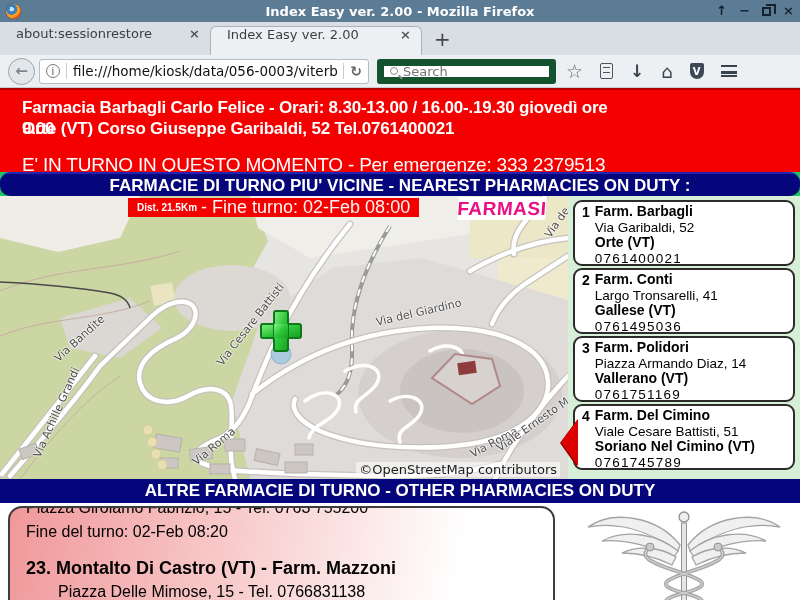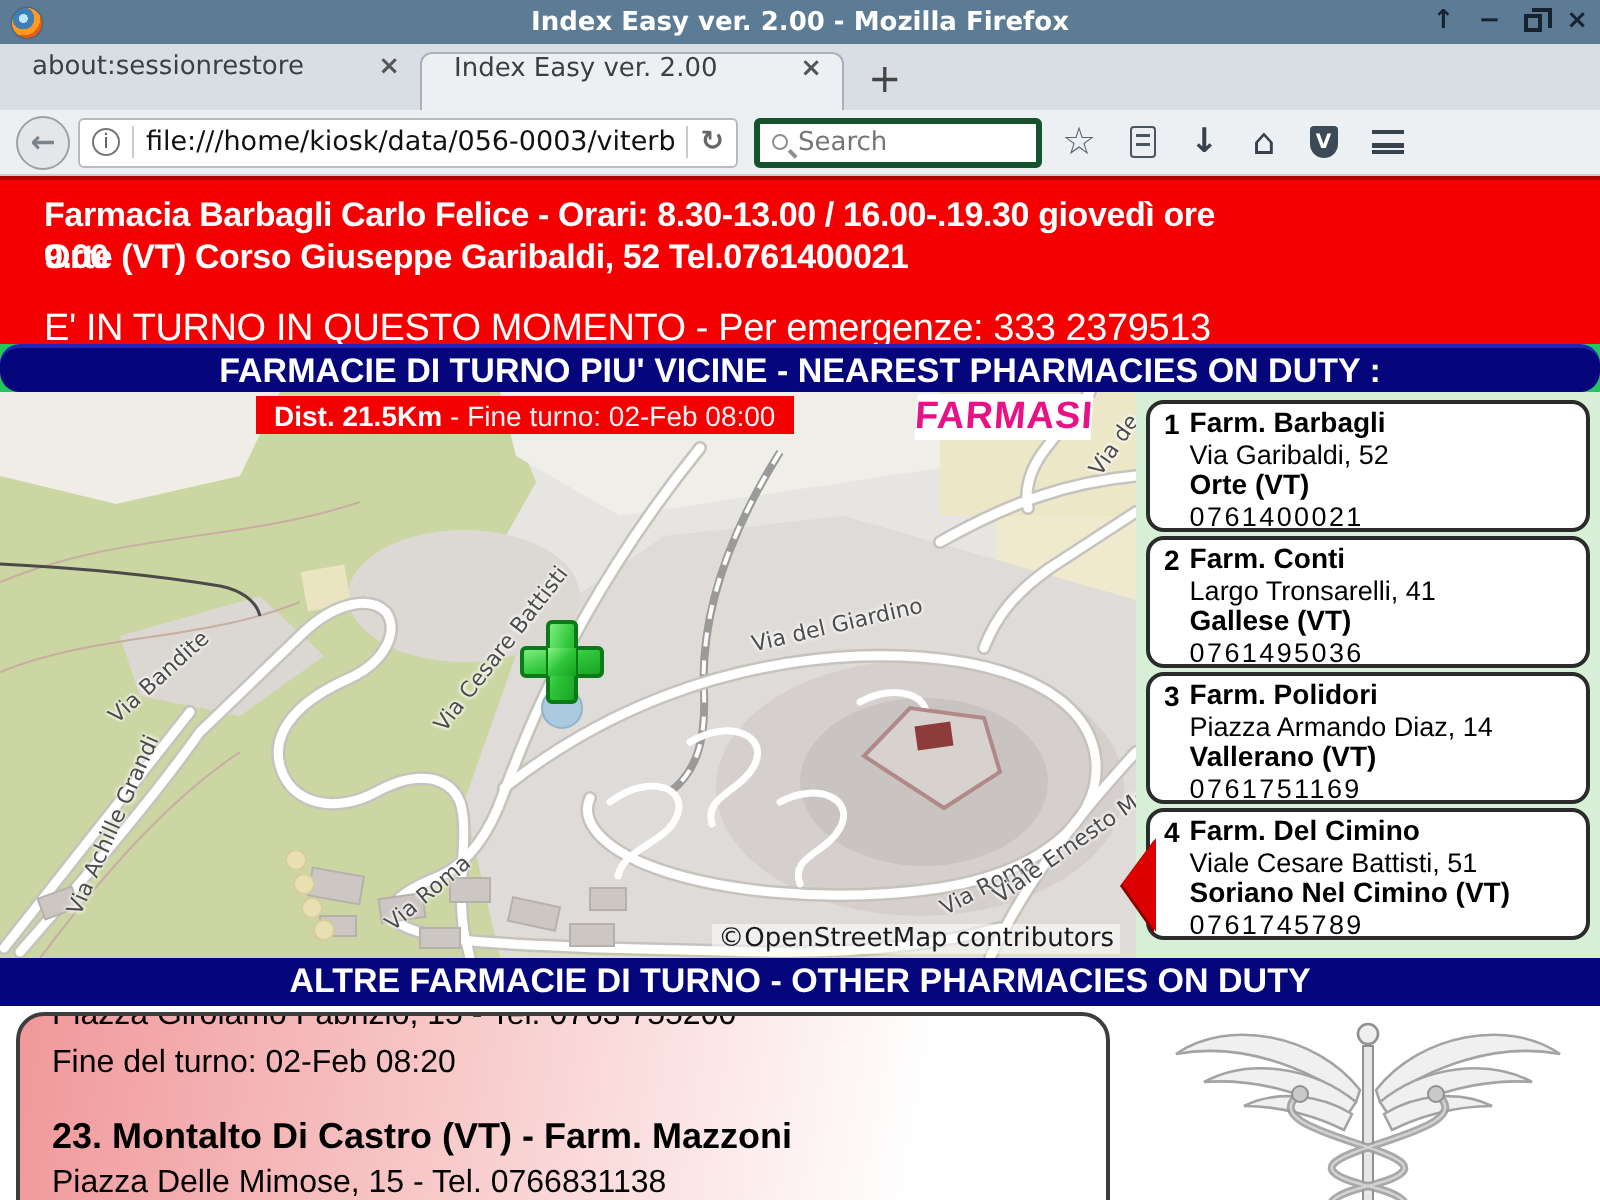--- a/index.html
+++ b/index.html
@@ -38,21 +38,21 @@
               color:#7c858d; display:flex; align-items:center; justify-content:center; font-size:15px;
               font-weight:bold; margin-right:4px; flex:0 0 auto; }
   .urlbar { width:330px; height:25px; background:#fff; border:1px solid #b6bcc2; border-radius:3px;
             display:flex; align-items:center; padding:0 6px; gap:6px; }
   .icircle { width:14px; height:14px; border:1px solid #777; border-radius:50%; color:#555;
              font-size:10px; display:inline-flex; align-items:center; justify-content:center; flex:0 0 auto; }
   .url-input { border:none; outline:none; flex:1; font-size:13.5px; color:#111;
                font-family:"DejaVu Sans","Liberation Sans",sans-serif; background:transparent; }
   .url-divider { width:1px; height:16px; background:#ccc; }
   .reload-icon { color:#666; font-size:14px; font-weight:bold; }
-  .searchbar { width:144px; height:25px; background:#fff; border:3px solid #14532d; border-radius:3px;
+  .searchbar { width:179px; height:25px; background:#fff; border:7px solid #14532d; border-radius:3px;
                display:flex; align-items:center; padding:0 6px; gap:5px; margin-left:8px; }
   .mag { width:8px; height:8px; border:1.5px solid #8a8f94; border-radius:50%; position:relative; flex:0 0 auto; }
   .mag::after { content:""; position:absolute; width:5px; height:1.5px; background:#8a8f94;
                 transform:rotate(45deg); left:7px; top:8px; }
   .search-input { border:none; outline:none; flex:1; font-size:13px; color:#333; background:transparent;
                   font-family:"DejaVu Sans","Liberation Sans",sans-serif; }
   .nav-icons { display:flex; align-items:center; margin-left:10px; gap:17px; color:#4a5560; }
   .star-icon { font-size:19px; color:#5a646e; }
   .bm-icon { width:13px; height:16px; border:1.5px solid #4a5560; border-radius:2px;
              background:repeating-linear-gradient(#0000 0 3px, #4a5560 3px 4.5px); background-clip:content-box;
@@ -89,22 +89,22 @@
   .sl-achille { left:8px; top:210px; transform:rotate(-66deg); }
   .sl-battisti { left:200px; top:122px; transform:rotate(-52deg); }
   .sl-roma1 { left:188px; top:244px; transform:rotate(-40deg); }
   .sl-roma2 { left:468px; top:240px; transform:rotate(-28deg); }
   .sl-giardino { left:375px; top:110px; transform:rotate(-13deg); }
   .sl-ernesto { left:488px; top:215px; transform:rotate(-35deg); width:110px; overflow:hidden; }
   .sl-viade { left:540px; top:20px; transform:rotate(-55deg); }
   .dist-label { position:absolute; left:128px; top:2px; height:19px; background:#f40000; color:#fff;
                 display:flex; align-items:center; padding:0 9px; white-space:nowrap;
                 font-family:"Liberation Sans",sans-serif; }
-  .dist-bold { font-weight:bold; font-size:14px; }
-  .dist-rest { font-size:14px; margin-left:4px; opacity:.95; }
+  .dist-bold { font-weight:bold; font-size:10px; }
+  .dist-rest { font-size:18px; margin-left:4px; opacity:.95; }
   .farmasi-logo { position:absolute; left:458px; top:1px; width:88px; height:23px; background:#fff;
                   color:#ea1086; font-weight:bold; font-size:19px; letter-spacing:.5px;
                   font-family:"Liberation Sans",sans-serif; display:flex; align-items:center;
                   justify-content:center; transform:skewX(-4deg); }
   .osm-attrib { position:absolute; right:8px; bottom:2px; font-size:13px; color:#1a1a1a;
                 background:rgba(255,255,255,.55); padding:0 3px; }
 
   
   .sidebar { position:absolute; left:568px; top:196px; width:232px; height:283px; background:#d7eed7;
              padding:2px 4px; }
@@ -123,21 +123,21 @@
   
   .bottom { position:absolute; left:0; top:503px; width:800px; height:97px; background:#fff; }
   .marquee-box { position:absolute; left:8px; top:3px; width:547px; height:110px;
                  border:2px solid #3d3d3d; border-radius:14px; overflow:hidden;
                  background:linear-gradient(100deg,#f0989a 0%,#f8caca 40%,#ffffff 82%);
                  padding:0 16px; font-family:"Liberation Sans",sans-serif; color:#000; }
   .clip-line { height:12px; overflow:hidden; }
   .clip-line span { display:block; margin-top:-9px; font-size:16px; white-space:nowrap; }
   .shift-end { font-size:16px; margin-top:3px; }
   .entry-title { font-size:18px; font-weight:bold; margin-top:17px; }
-  .entry-addr { font-size:16px; margin-top:4px; }
+  .entry-addr { font-size:16px; margin-top:4px;margin-left:32px; }
   .caduceus { position:absolute; left:580px; top:4px; width:210px; height:93px; }
 </style>
 </head>
 <body>
 
 <div id="app">
 
   <div class="titlebar">
     <div class="ff-logo"></div>
     <div class="title-text">Index Easy ver. 2.00 - Mozilla Firefox</div>

